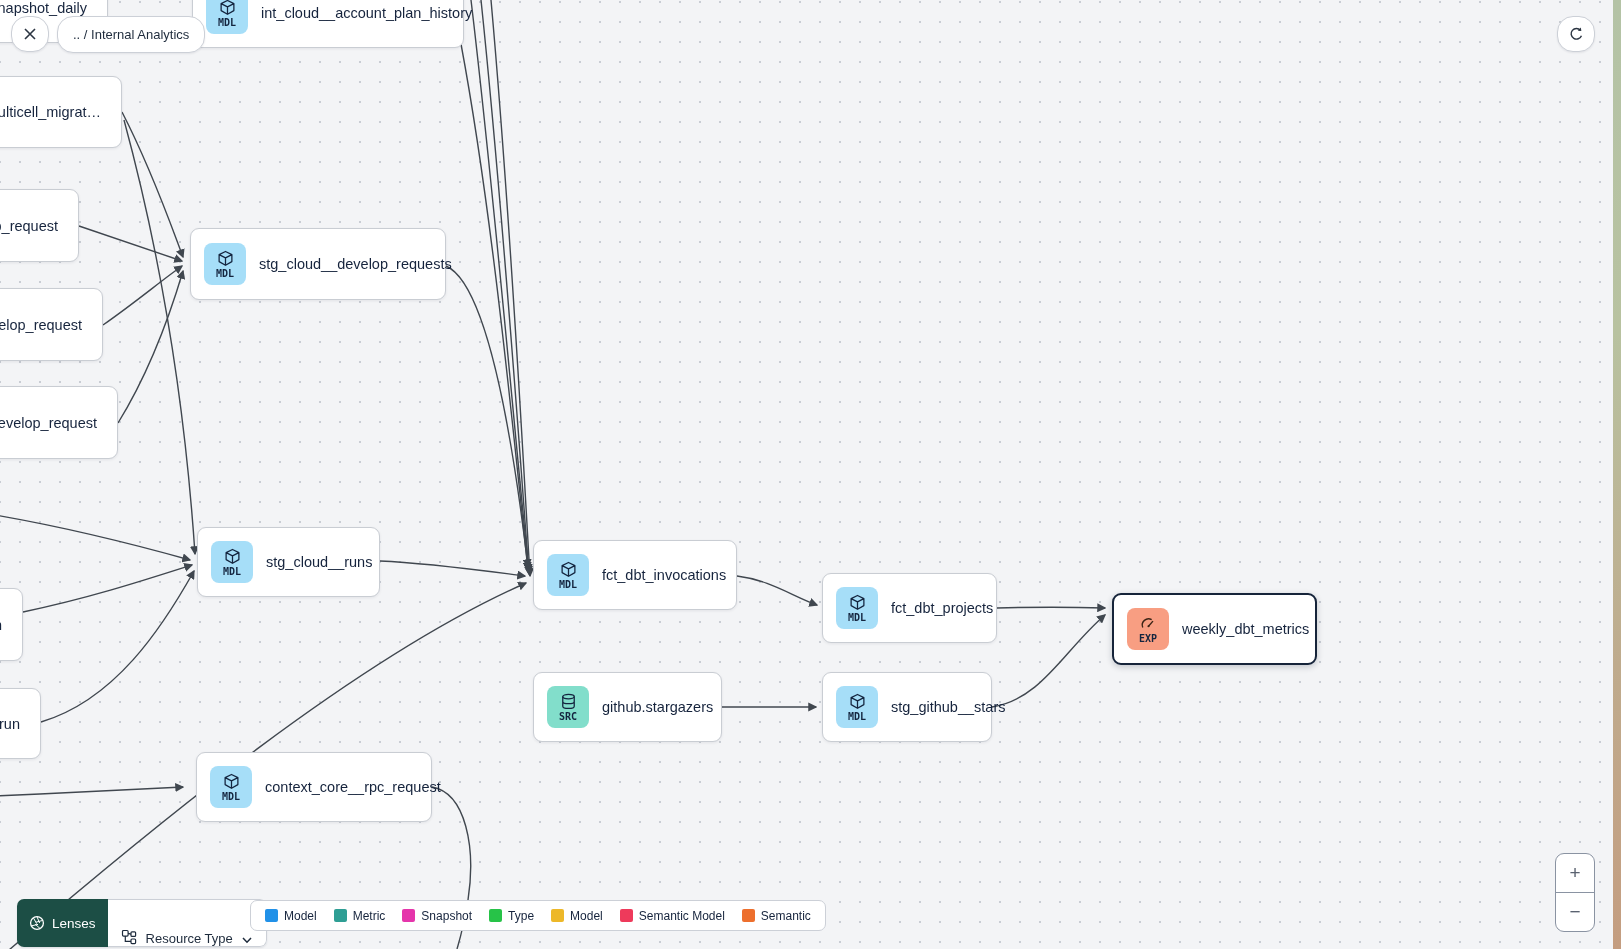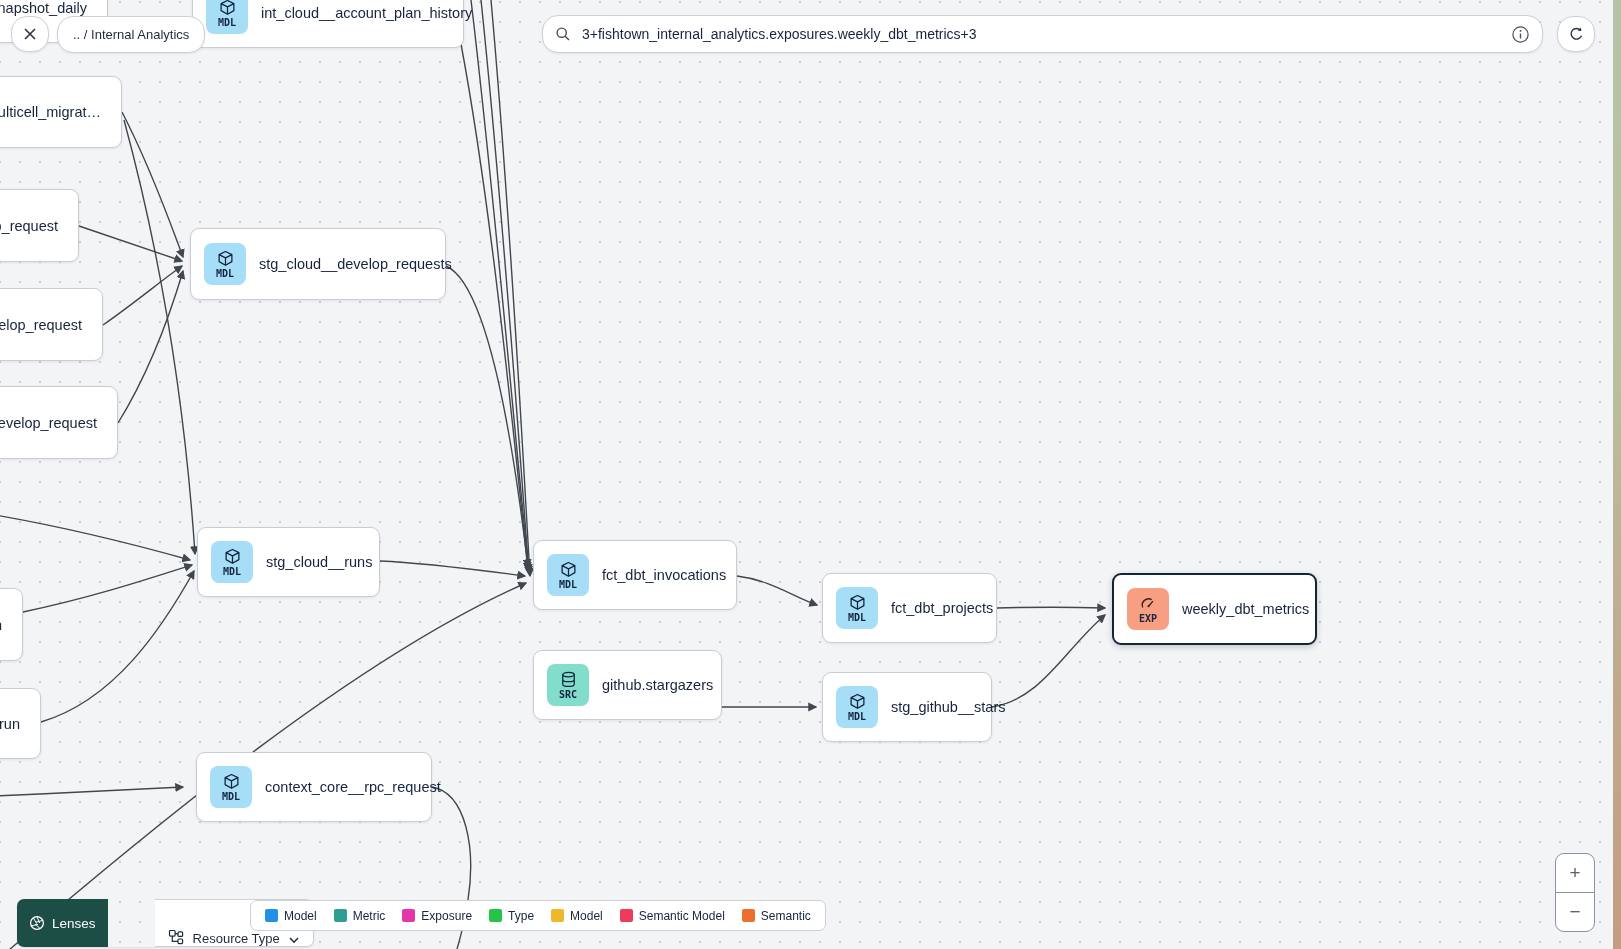--- a/index.html
+++ b/index.html
@@ -8,21 +8,21 @@
   .canvas{position:absolute;inset:0;
     background-image:radial-gradient(circle,#c9cdd4 1.1px,transparent 1.3px);
     background-size:20px 20px;background-position:10px 12px;}
   svg.edges{position:absolute;left:0;top:0;z-index:1;}
   .edge{fill:none;stroke:#40474f;stroke-width:1.4px;}
   
   #nodes{position:absolute;inset:0;z-index:2;}
   .node{position:absolute;background:#fff;border:1.5px solid #c9cdd3;border-radius:9px;
     box-shadow:0 1px 3px rgba(20,30,50,.08);display:flex;align-items:center;gap:13px;
     padding-left:13px;box-sizing:border-box;cursor:pointer;}
-  .node.selected{border:2px solid #16243a;box-shadow:0 2px 6px rgba(20,30,50,.22);}
+  .node.selected{border:2px solid #16243a;box-shadow:0 2px 6px rgba(20,30,50,.22);margin-top:20px;}
   .node .label{font-size:14.5px;color:#16243d;white-space:nowrap;}
   .node.partial{padding-left:0;}
   .node.partial .label{width:100%;text-align:right;padding-right:20px;}
   .badge{width:42px;height:42px;border-radius:8px;display:flex;flex-direction:column;
     align-items:center;justify-content:center;flex:0 0 auto;}
   .badge svg{display:block;}
   .badge .btxt{font-family:"DejaVu Sans Mono",monospace;font-size:10px;font-weight:bold;
     color:#14253f;line-height:11px;margin-top:1px;}
   
   .chip{position:absolute;z-index:5;background:#fff;border:1px solid #ccd0d7;border-radius:16px;
@@ -36,21 +36,21 @@
     font-size:14px;color:#16243d;background:transparent;}
   #refreshBtn{left:1557px;top:16px;width:38px;height:36px;}
   
   #zoomCtl{position:absolute;left:1555px;top:853px;width:40px;z-index:5;background:#fff;
     border:1px solid #8a93a2;border-radius:9px;overflow:hidden;box-sizing:border-box;}
   #zoomCtl .zbtn{height:38px;display:flex;align-items:center;justify-content:center;
     font-size:19px;color:#5a6270;cursor:pointer;}
   #zoomCtl .zdiv{height:1px;background:#8a93a2;}
   
   #lensBar{position:absolute;left:17px;top:899px;height:48px;z-index:5;display:flex;
-    border-radius:7px;overflow:hidden;box-shadow:0 1px 2px rgba(20,30,50,.10);gap:47px;}
+    border-radius:7px;overflow:hidden;box-shadow:0 1px 2px rgba(20,30,50,.10);}
   #lensBtn{background:#1c4e45;color:#fff;display:flex;align-items:center;gap:7px;
     padding:0 12px;font-size:13.5px;cursor:pointer;}
   #resTypeBtn{background:#fff;border:1px solid #ccd0d7;border-left:none;
     border-radius:0 7px 7px 0;display:flex;align-items:flex-end;gap:8px;padding:0 13px;
     font-size:13px;color:#1e2b3c;cursor:pointer;box-sizing:border-box;}
   #legend{position:absolute;left:250px;top:900px;height:31px;z-index:5;background:#fff;
     border:1px solid #ccd0d7;border-radius:7px;display:flex;align-items:center;gap:17px;
     padding:0 14px;box-sizing:border-box;}
   .lg-item{display:flex;align-items:center;gap:6px;font-size:12px;color:#16243d;white-space:nowrap;}
   .lg-sw{width:13px;height:13px;border-radius:2px;flex:0 0 auto;}
@@ -164,21 +164,21 @@
         <div class="badge" style="background: rgb(248, 158, 130);">
           <svg width="17" height="17" viewBox="0 0 16 16">
             <path d="M2.6 11.8 A5.9 5.9 0 0 1 11 4.4" stroke="#3b2315" stroke-width="1.3" fill="none"></path>
             <path d="M8 10.6 L12.2 5.8" stroke="#3b2315" stroke-width="1.3"></path>
             <circle cx="8" cy="10.6" r="1" fill="#3b2315"></circle>
           </svg>
           <span class="btxt">EXP</span>
         </div>
         <span class="label">weekly_dbt_metrics</span>
       </div>
-      <div class="node" style="left: 533px; top: 650px; width: 189px; height: 70px;">
+      <div class="node" style="left: 533px; top: 672px; width: 189px; height: 70px;">
         <div class="badge" style="background: rgb(130, 222, 203);">
           <svg width="17" height="17" viewBox="0 0 16 16">
             <ellipse cx="8" cy="3.4" rx="5.4" ry="2.1" stroke="#14253f" stroke-width="1.2" fill="none"></ellipse>
             <path d="M2.6 3.4 V12.4 C2.6 13.6 5 14.5 8 14.5 S13.4 13.6 13.4 12.4 V3.4 M2.6 7.9 C2.6 9.1 5 10 8 10 S13.4 9.1 13.4 7.9" stroke="#14253f" stroke-width="1.2" fill="none"></path>
           </svg>
           <span class="btxt">SRC</span>
         </div>
         <span class="label">github.stargazers</span>
       </div>
       <div class="node" style="left: 822px; top: 672px; width: 170px; height: 70px;">
@@ -201,32 +201,20 @@
       </div>
     </div>
 
   <div class="chip" id="closeBtn">
     <svg width="16" height="16" viewBox="0 0 16 16">
       <path d="M3 3 L13 13 M13 3 L3 13" stroke="#2b3542" stroke-width="1.6" fill="none"></path>
     </svg>
   </div>
   <div class="chip" id="breadcrumb">
     <span>.. / Internal Analytics</span>
-  </div>
-  <div class="chip" id="searchBar">
-    <svg width="16" height="16" viewBox="0 0 16 16">
-      <circle cx="6.7" cy="6.7" r="4.6" stroke="#454d58" stroke-width="1.4" fill="none"></circle>
-      <path d="M10.2 10.2 L14 14" stroke="#454d58" stroke-width="1.4"></path>
-    </svg>
-    <input type="text" readonly="" value="3+fishtown_internal_analytics.exposures.weekly_dbt_metrics+3" style="">
-    <svg width="19" height="19" viewBox="0 0 20 20">
-      <circle cx="10" cy="10" r="8" stroke="#4a525d" stroke-width="1.3" fill="none"></circle>
-      <circle cx="10" cy="6.2" r="1" fill="#4a525d"></circle>
-      <path d="M10 9 L10 14.2" stroke="#4a525d" stroke-width="1.5"></path>
-    </svg>
   </div>
   <div class="chip" id="refreshBtn">
     <svg width="19" height="19" viewBox="0 0 20 20">
       <path d="M15.2 11.2 A5.6 5.6 0 1 1 14.2 5.6" stroke="#2b3542" stroke-width="1.5" fill="none"></path>
       <path d="M14.6 2.6 L15.1 6.3 L11.4 6.0 Z" fill="#2b3542"></path>
     </svg>
   </div>
 
   <div id="zoomCtl">
     <div class="zbtn">+</div>
@@ -260,21 +248,21 @@
       <div class="lg-item">
         <span class="lg-sw" style="background: rgb(33, 145, 232);"></span>
         <span>Model</span>
       </div>
       <div class="lg-item">
         <span class="lg-sw" style="background: rgb(46, 158, 148);"></span>
         <span>Metric</span>
       </div>
       <div class="lg-item">
         <span class="lg-sw" style="background: rgb(229, 53, 171);"></span>
-        <span>Exposure</span>
+        <span>Snapshot</span>
       </div>
       <div class="lg-item">
         <span class="lg-sw" style="background: rgb(39, 195, 72);"></span>
         <span>Type</span>
       </div>
       <div class="lg-item">
         <span class="lg-sw" style="background: rgb(237, 184, 41);"></span>
         <span>Model</span>
       </div>
       <div class="lg-item">

